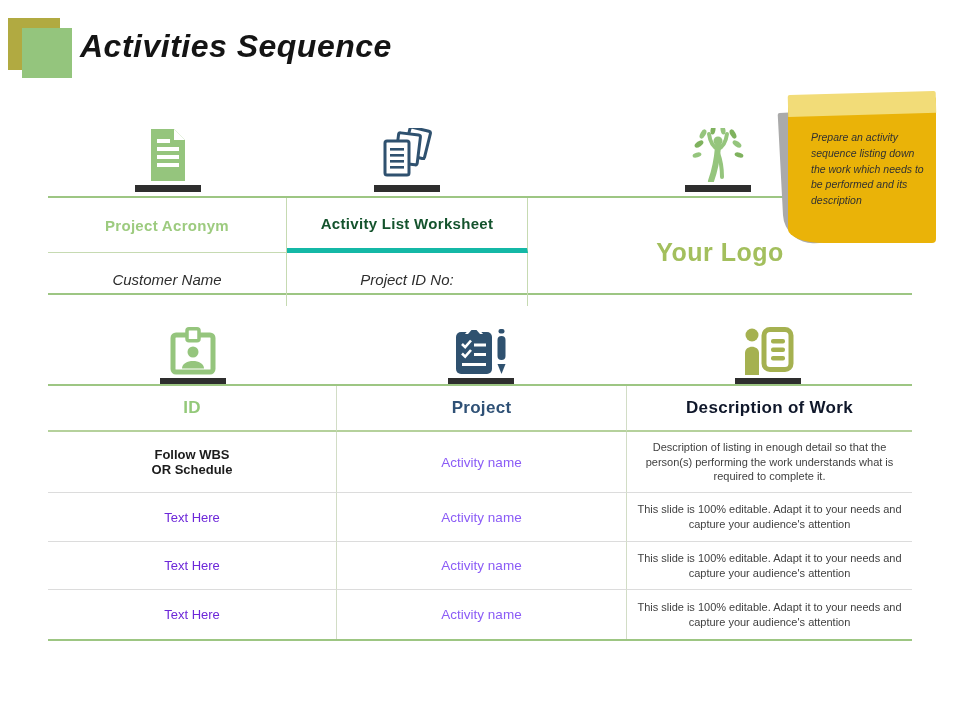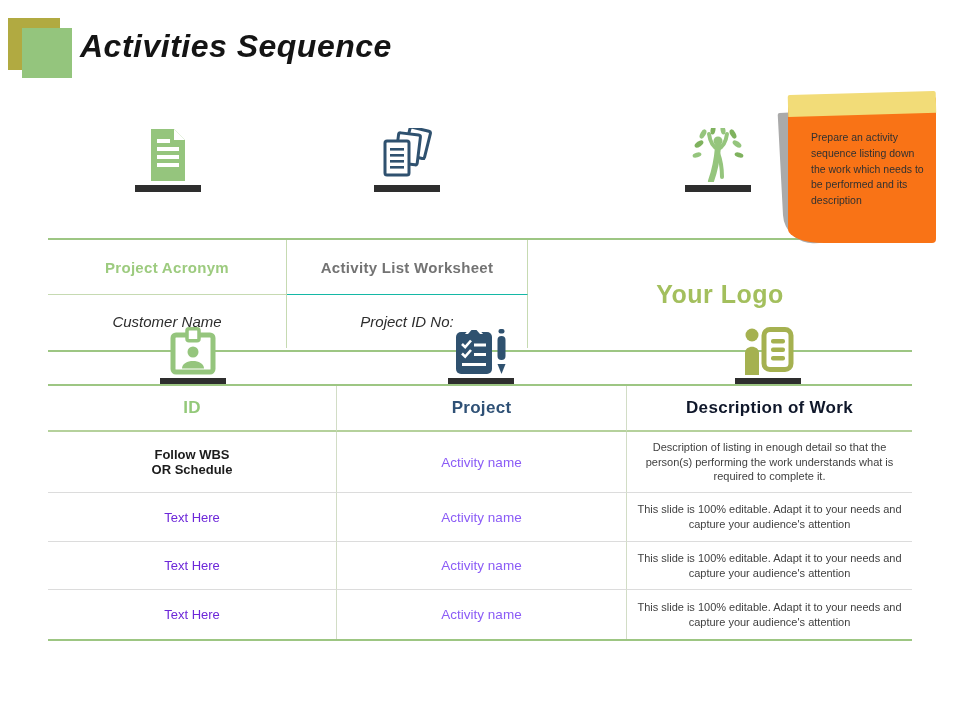--- a/index.html
+++ b/index.html
@@ -14,41 +14,41 @@
                  color:#141414; letter-spacing:.5px;font-style:italic; }
 
   
   .icon-group { position:absolute; width:76px; display:flex; flex-direction:column; align-items:center; }
   .icon-bar { width:66px; height:7px; background:#2e2e2e; margin-top:3px; }
   .ig-top { top:128px; }  .ig-mid { top:327px; }
   .ig1 { left:130px; } .ig2 { left:369px; } .ig3 { left:680px; }
   .ig4 { left:155px; } .ig5 { left:443px; } .ig6 { left:730px; }
 
   
-  .info-table { position:absolute; left:48px; top:196px; width:864px; height:114px;
+  .info-table { position:absolute; left:48px; top:196px; width:864px; height:99px;
                 display:grid; grid-template-columns:239px 241px 384px; grid-template-rows:55px 53px;
-                border-top:2px solid #9dc683; border-bottom:2px solid #9dc683;margin-top:42px; }
+                border-top:2px solid #9dc683; border-bottom:2px solid #9dc683; }
   .info-table .cell { display:flex; align-items:center; justify-content:center; text-align:center; }
   .it-c1r1 { grid-column:1; grid-row:1; border-right:1px solid #c6dab2; border-bottom:1px solid #c6dab2;
              color:#9dcb7f; font-weight:bold; font-size:15px; letter-spacing:.3px; }
-  .it-c2r1 { grid-column:2; grid-row:1; border-right:1px solid #c6dab2; border-bottom:1px solid #14b8a6;
-             color:#737373; font-weight:bold; font-size:15px; letter-spacing:.3px; }
+  .it-c2r1 { grid-column:2; grid-row:1; border-right:1px solid #c6dab2; border-bottom:5px solid #14b8a6;
+             color:#14532d; font-weight:bold; font-size:15px; letter-spacing:.3px; }
   .it-logo { grid-column:3; grid-row:1 / 3; color:#a3bf5d; font-weight:bold; font-size:25px; letter-spacing:.5px; }
   .it-c1r2 { grid-column:1; grid-row:2; border-right:1px solid #c6dab2; font-style:italic;
              color:#2d2d2d; font-size:15px; }
   .it-c2r2 { grid-column:2; grid-row:2; border-right:1px solid #c6dab2; font-style:italic;
              color:#2d2d2d; font-size:15px; }
 
   
   .sticky { position:absolute; left:788px; top:97px; width:148px; height:146px; z-index:5; }
   .sticky-shadow { position:absolute; left:-7px; top:12px; width:150px; height:132px;
                    background:#aaaaaa; transform:rotate(-3deg);
                    border-radius:2px 2px 18px 30px; }
-  .sticky-body { position:absolute; inset:0; background:#f97316;
-                 border-radius:2px 2px 4px 36px / 2px 2px 4px 14px; }
+  .sticky-body { position:absolute; inset:0; background:#eab308;
+                 border-radius:2px 2px 4px 36px / 2px 2px 4px 14px;font-style:italic; }
   .sticky-top { position:absolute; left:0; top:-2px; width:148px; height:22px; background:#f2dc78;
                 transform:rotate(-1.6deg); transform-origin:left center;
                 border-radius:2px 2px 0 0; }
   .sticky-text { position:absolute; left:23px; top:33px; width:114px;
                  font-size:10.5px; line-height:1.5; color:#313131; }
 
   
   .main-table { position:absolute; left:48px; top:384px; width:864px;
                 display:grid; grid-template-columns:289px 290px 285px;
                 grid-template-rows:46px 61px 49px 48px 49px;

